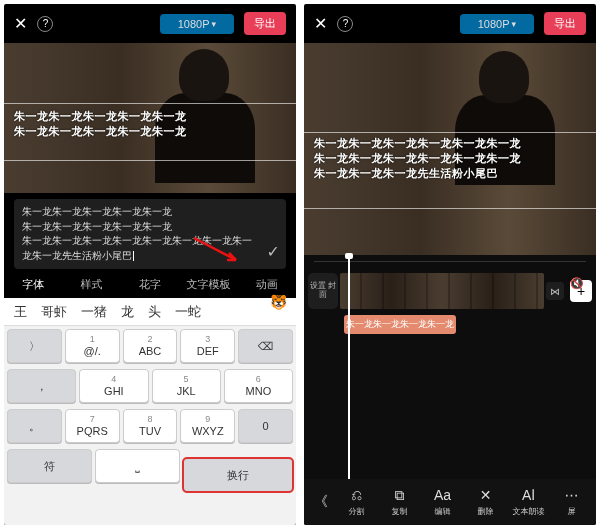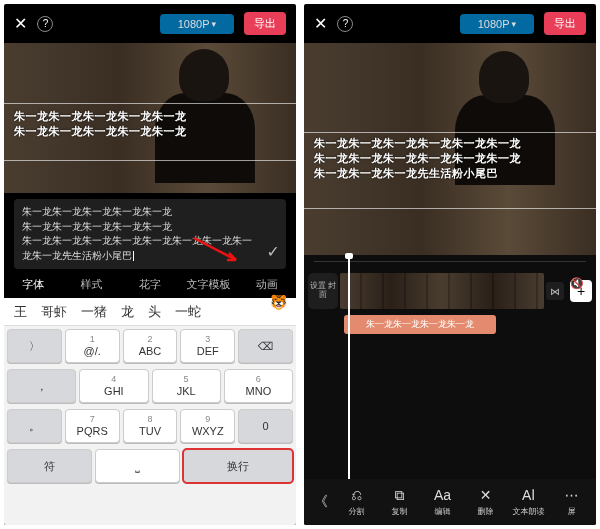--- a/index.html
+++ b/index.html
@@ -28,35 +28,35 @@
   .tabs .tab { flex: 1; text-align: center; color: #bbb; font-size: 11px; }
   .tabs .tab.active { color: #fff; }
   .keyboard { background: #f2f2f2; flex: 1; display: flex; flex-direction: column; font-size: 12px; color: #333; }
   .sugbar { display: flex; align-items: center; border-bottom: 1px solid #ddd; height: 28px; padding: 0 6px; gap: 6px; background:#fff; position:relative; }
   .sugbar .sug { padding: 0 4px; font-size: 13px; }
   .sugbar .tiger { position:absolute; right:8px; top:-4px; font-size:14px; }
   .krow { display: flex; gap: 3px; padding: 3px; }
   .key { background: #fff; border: 1px solid #ccc; border-radius: 4px; flex: 1; height: 34px; display: flex; flex-direction: column; align-items: center; justify-content: center; font-size: 11px; color: #333; box-shadow: 0 1px 0 #bbb; }
   .key .num { font-size: 9px; color: #888; position: relative; top: -1px; }
   .key.gray { background: #d6d8dc; }
-  .key.wide { flex: 1.3; }
+  .key.wide { flex: 1.3; margin-top: 9px; }
   .key.highlight { outline: 2px solid #d33; outline-offset: -1px; }
   
   .timebar { display:flex; align-items:center; justify-content:space-between; color:#ccc; font-size:10px; padding:6px 10px 4px 10px; }
   .controls { display:flex; gap:14px; align-items:center; color:#ccc; font-size:13px; }
   .timeline { background:#0d0d0d; padding:6px 0 2px 0; position:relative; }
   .ruler { height:8px; border-top:1px solid #333; margin:0 10px; }
   .track { display:flex; align-items:center; gap:2px; margin:4px 4px; height:36px; position:relative; }
   .coverbtn { background:#1e1e1e; color:#bbb; font-size:8px; width:30px; height:36px; display:flex; align-items:center; justify-content:center; border-radius:5px; text-align:center; line-height:1.1; }
   .clip { height:36px; background:linear-gradient(90deg,#4a3d30,#2a2018,#4a3d30,#2a2018,#4a3d30); flex:1; border-radius:2px; position:relative; }
   .clip::after{content:"";position:absolute;inset:0;background:repeating-linear-gradient(90deg,transparent 0 20px,rgba(0,0,0,.25) 20px 22px);}
   .transition { width:18px; height:18px; background:#1e1e1e; color:#bbb; display:flex; align-items:center; justify-content:center; border-radius:3px; font-size:10px; }
   .plusbtn { width:22px; height:22px; background:#fff; color:#000; border-radius:4px; display:flex; align-items:center; justify-content:center; font-size:14px; margin-left:4px; }
   .subtrack { margin:4px 12px 6px 40px; }
-  .subclip { background:#e48a6e; color:#fff; font-size:9px; padding:3px 22px; border-radius:3px; display:inline-block; }
+  .subclip { background:#e48a6e; color:#fff; font-size:9px; padding:3px 2px; border-radius:3px; display:inline-block; }
   .playhead { position:absolute; left:44px; top:0; bottom:0; width:2px; background:#fff; }
   .playhead::before{content:"";position:absolute;top:-2px;left:-3px;width:8px;height:6px;background:#fff;border-radius:2px;}
   .toolbar { display:flex; align-items:center; background:#121212; padding:8px 4px; gap:2px; }
   .tbtn { flex:1; display:flex; flex-direction:column; align-items:center; color:#ccc; font-size:8px; gap:3px; }
   .tbtn .ic { font-size:14px; color:#ddd; height:16px; display:flex; align-items:center; }
   .chev { width:26px; color:#ccc; font-size:14px; text-align:center; }
   .audio-off { position:absolute; right:8px; top:4px; color:#888; font-size:11px; }
   .caret-down{font-size:9px;}
 </style>
 </head>

